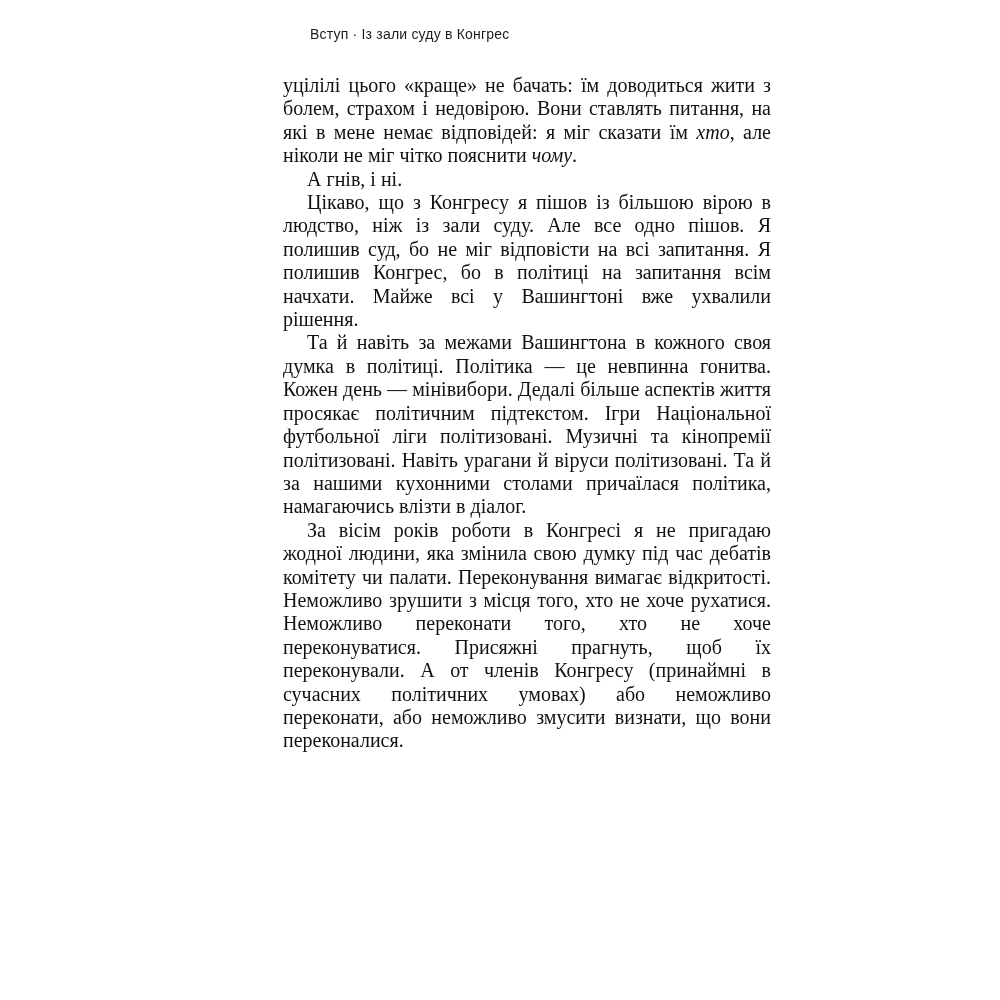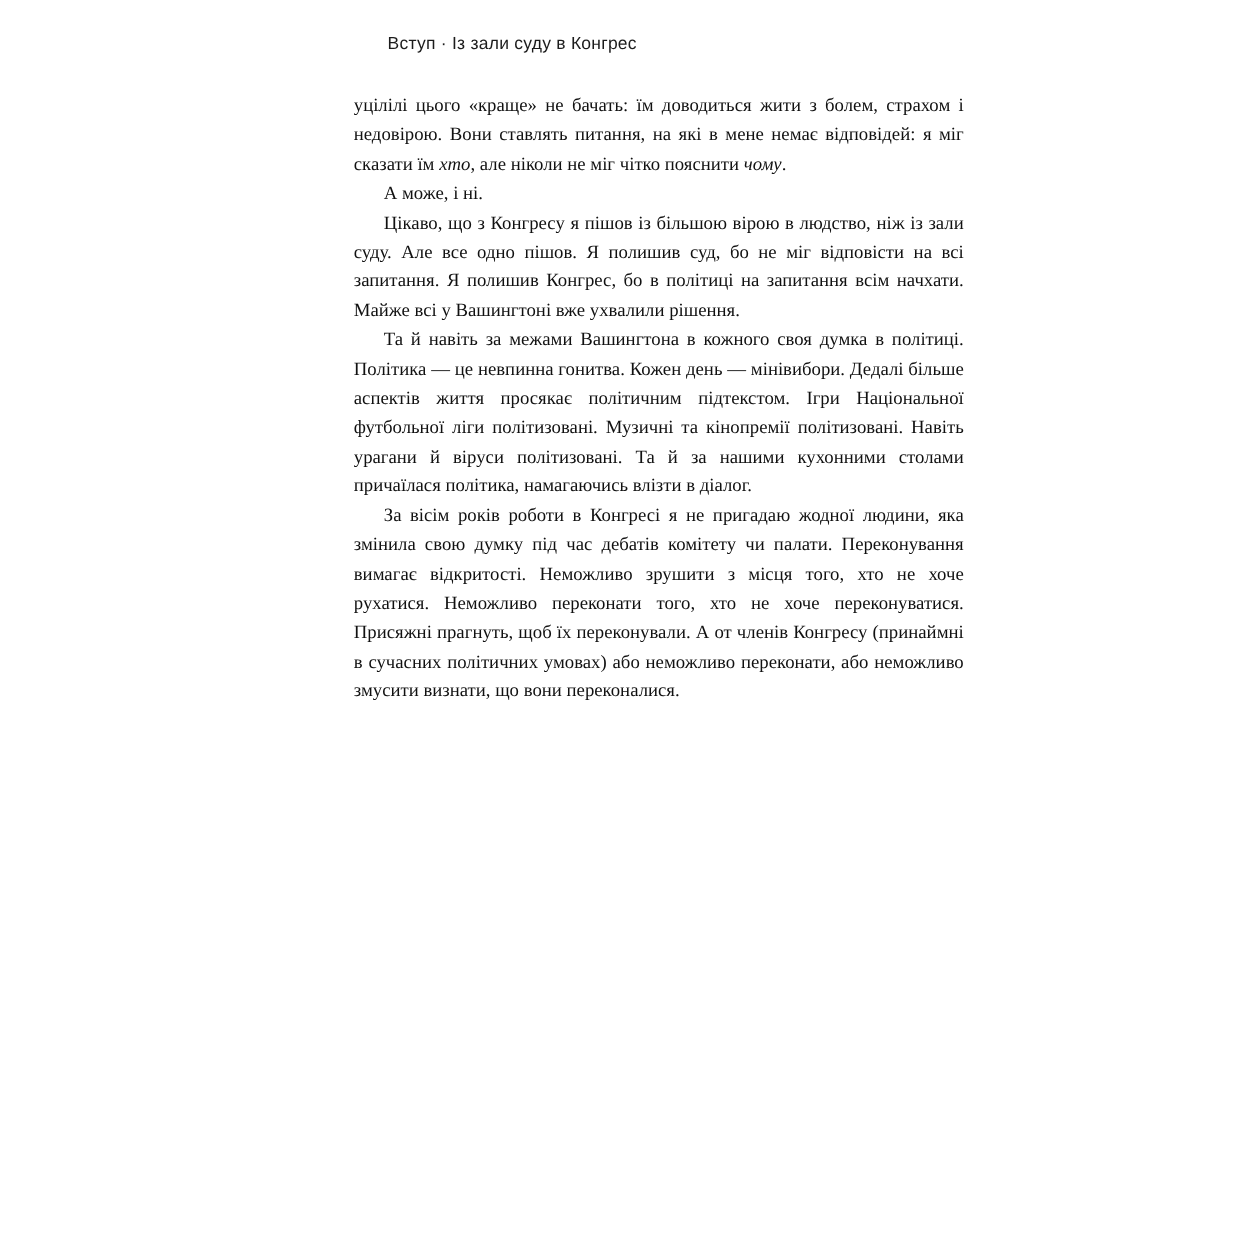--- a/index.html
+++ b/index.html
@@ -24,21 +24,21 @@
     font-size: 14px;
     letter-spacing: 0.2px;
     color: #1c1c1c;
     white-space: nowrap;
   }
   .body-text {
     position: absolute;
     top: 74px;
     left: 283px;
     width: 488px;
-    font-size: 15px;
+    font-size: 20px;
     line-height: 23.4px;
     text-align: justify;
     text-justify: inter-word;
   }
   .body-text p {
     margin: 0;
     padding: 0;
   }
   .body-text p.indent {
     text-indent: 24px;
@@ -56,20 +56,20 @@
   }
 </style>
 </head>
 <body>
 
 <div class="page">
   <div class="running-header">Вступ · Із зали суду в Конгрес</div>
 
   <div class="body-text">
       <p><span>уцілілі цього «краще» не бачать: їм доводиться жити з болем, страхом і недовірою. Вони ставлять питання, на які в мене немає відповідей: я міг сказати їм </span><em>хто</em><span>, але ніколи не міг чітко пояснити </span><em>чому</em><span>.</span></p>
-      <p class="indent"><span>А може, і ні.</span></p>
+      <p class="indent"><span>А гнів, і ні.</span></p>
       <p class="indent"><span>Цікаво, що з Конгресу я пішов із більшою вірою в людство, ніж із зали суду. Але все одно пішов. Я полишив суд, бо не міг відповісти на всі запитання. Я полишив Конгрес, бо в політиці на запитання всім начхати. Майже всі у Вашингтоні вже ухвалили рішення.</span></p>
       <p class="indent"><span>Та й навіть за межами Вашингтона в кожного своя думка в політиці. Політика — це невпинна гонитва. Кожен день — мінівибори. Дедалі більше аспектів життя просякає політичним підтекстом. Ігри Національної футбольної ліги політизовані. Музичні та кінопремії політизовані. Навіть урагани й віруси політизовані. Та й за нашими кухонними столами причаїлася політика, намагаючись влізти в діалог.</span></p>
       <p class="indent"><span>За вісім років роботи в Конгресі я не пригадаю жодної людини, яка змінила свою думку під час дебатів комітету чи палати. Переконування вимагає відкритості. Неможливо зрушити з місця того, хто не хоче рухатися. Неможливо переконати того, хто не хоче переконуватися. Присяжні прагнуть, щоб їх переконували. А от членів Конгресу (принаймні в сучасних політичних умовах) або неможливо переконати, або неможливо змусити визнати, що вони переконалися.</span></p>
     </div>
 
   <div class="page-number">16</div>
 </div>
 
 </body></html>

